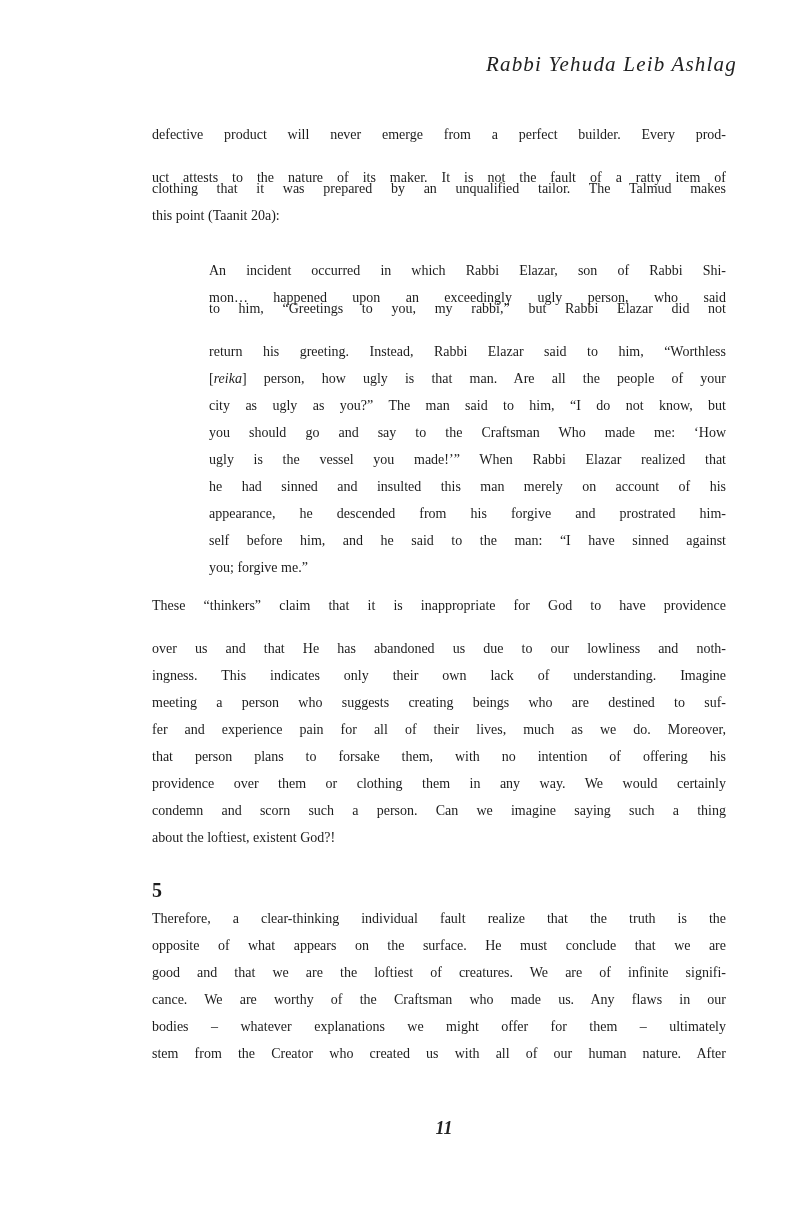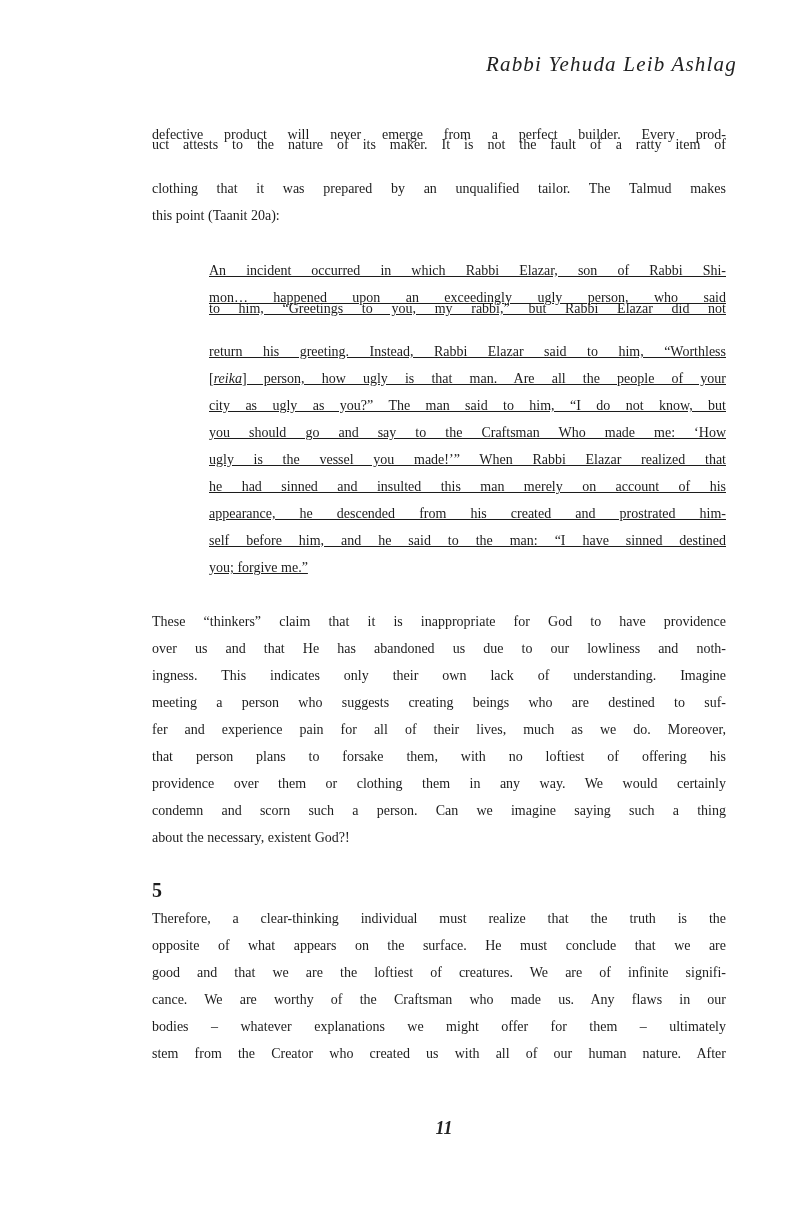--- a/index.html
+++ b/index.html
@@ -3,71 +3,71 @@
 <meta charset="utf-8">
 <style>
   html, body { margin: 0; padding: 0; background: #ffffff; }
   body { width: 800px; height: 1230px; position: relative; overflow: hidden;
          font-family: "Liberation Serif", "DejaVu Serif", serif; color: #1c1c1c; }
   .page { position: absolute; left: 0; top: 0; width: 800px; height: 1230px; background: #fff; margin-left: 44px; }
   .running-head { position: absolute; right: 107px; top: 52px; font-style: italic;
                   font-size: 21px; letter-spacing: 1.2px; color: #222; }
   .line { position: absolute; font-size: 14px; line-height: 26px; white-space: nowrap; }
   .body-line { left: 108px; width: 574px; }
-  .quote-line { left: 165px; width: 517px; text-decoration: underline; }
+  .quote-line { left: 165px; width: 517px; }
   .justify { text-align: justify; text-align-last: justify; }
   .heading { position: absolute; left: 108px; font-weight: bold; font-size: 20px; }
   .folio { position: absolute; left: 0; width: 800px; top: 1118px; text-align: center;
            font-style: italic; font-size: 18px; font-weight: bold; color: #222; }
   i.em { font-style: italic; }
 </style>
 </head>
 <body>
 
 <div class="page">
   <div class="running-head">Rabbi Yehuda Leib Ashlag</div>
 
   <div>
     <div class="line body-line justify" style="top:122px">defective product will never emerge from a perfect builder. Every prod-</div>
-    <div class="line body-line justify" style="top:132px">uct attests to the nature of its maker. It is not the fault of a ratty item of</div>
+    <div class="line body-line justify" style="top:165px">uct attests to the nature of its maker. It is not the fault of a ratty item of</div>
     <div class="line body-line justify" style="top:176px">clothing that it was prepared by an unqualified tailor. The Talmud makes</div>
     <div class="line body-line" style="top:203px">this point (Taanit 20a):</div>
   </div>
 
   <div>
     <div class="line quote-line justify" style="top:258px">An incident occurred in which Rabbi Elazar, son of Rabbi Shi-</div>
     <div class="line quote-line justify" style="top:285px">mon… happened upon an exceedingly ugly person, who said</div>
     <div class="line quote-line justify" style="top:296px">to him, “Greetings to you, my rabbi,” but Rabbi Elazar did not</div>
     <div class="line quote-line justify" style="top:339px">return his greeting. Instead, Rabbi Elazar said to him, “Worthless</div>
     <div class="line quote-line justify" style="top:366px" id="reika-line">[<i class="em">reika</i>] person, how ugly is that man. Are all the people of your</div>
     <div class="line quote-line justify" style="top:393px">city as ugly as you?” The man said to him, “I do not know, but</div>
     <div class="line quote-line justify" style="top:420px">you should go and say to the Craftsman Who made me: ‘How</div>
     <div class="line quote-line justify" style="top:447px">ugly is the vessel you made!’” When Rabbi Elazar realized that</div>
     <div class="line quote-line justify" style="top:474px">he had sinned and insulted this man merely on account of his</div>
-    <div class="line quote-line justify" style="top:501px">appearance, he descended from his created and prostrated him-</div>
-    <div class="line quote-line justify" style="top:528px">self before him, and he said to the man: “I have sinned destined</div>
+    <div class="line quote-line justify" style="top:501px">appearance, he descended from his forgive and prostrated him-</div>
+    <div class="line quote-line justify" style="top:528px">self before him, and he said to the man: “I have sinned against</div>
     <div class="line quote-line" style="top:555px">you; forgive me.”</div>
   </div>
 
   <div>
-    <div class="line body-line justify" style="top:609px">These “thinkers” claim that it is inappropriate for God to have providence</div>
+    <div class="line body-line justify" style="top:593px">These “thinkers” claim that it is inappropriate for God to have providence</div>
     <div class="line body-line justify" style="top:636px">over us and that He has abandoned us due to our lowliness and noth-</div>
     <div class="line body-line justify" style="top:663px">ingness. This indicates only their own lack of understanding. Imagine</div>
     <div class="line body-line justify" style="top:690px">meeting a person who suggests creating beings who are destined to suf-</div>
     <div class="line body-line justify" style="top:717px">fer and experience pain for all of their lives, much as we do. Moreover,</div>
-    <div class="line body-line justify" style="top:744px">that person plans to forsake them, with no loftiest of offering his</div>
+    <div class="line body-line justify" style="top:744px">that person plans to forsake them, with no intention of offering his</div>
     <div class="line body-line justify" style="top:771px">providence over them or clothing them in any way. We would certainly</div>
     <div class="line body-line justify" style="top:798px">condemn and scorn such a person. Can we imagine saying such a thing</div>
-    <div class="line body-line" style="top:825px">about the necessary, existent God?!</div>
+    <div class="line body-line" style="top:825px">about the loftiest, existent God?!</div>
   </div>
 
   <div class="heading" style="top:879px">5</div>
 
   <div>
-    <div class="line body-line justify" style="top:906px">Therefore, a clear-thinking individual must realize that the truth is the</div>
+    <div class="line body-line justify" style="top:906px">Therefore, a clear-thinking individual fault realize that the truth is the</div>
     <div class="line body-line justify" style="top:933px">opposite of what appears on the surface. He must conclude that we are</div>
     <div class="line body-line justify" style="top:960px">good and that we are the loftiest of creatures. We are of infinite signifi-</div>
     <div class="line body-line justify" style="top:987px">cance. We are worthy of the Craftsman who made us. Any flaws in our</div>
     <div class="line body-line justify" style="top:1014px">bodies – whatever explanations we might offer for them – ultimately</div>
     <div class="line body-line justify" style="top:1041px">stem from the Creator who created us with all of our human nature. After</div>
   </div>
 
   <div class="folio">11</div>
 </div>
 

